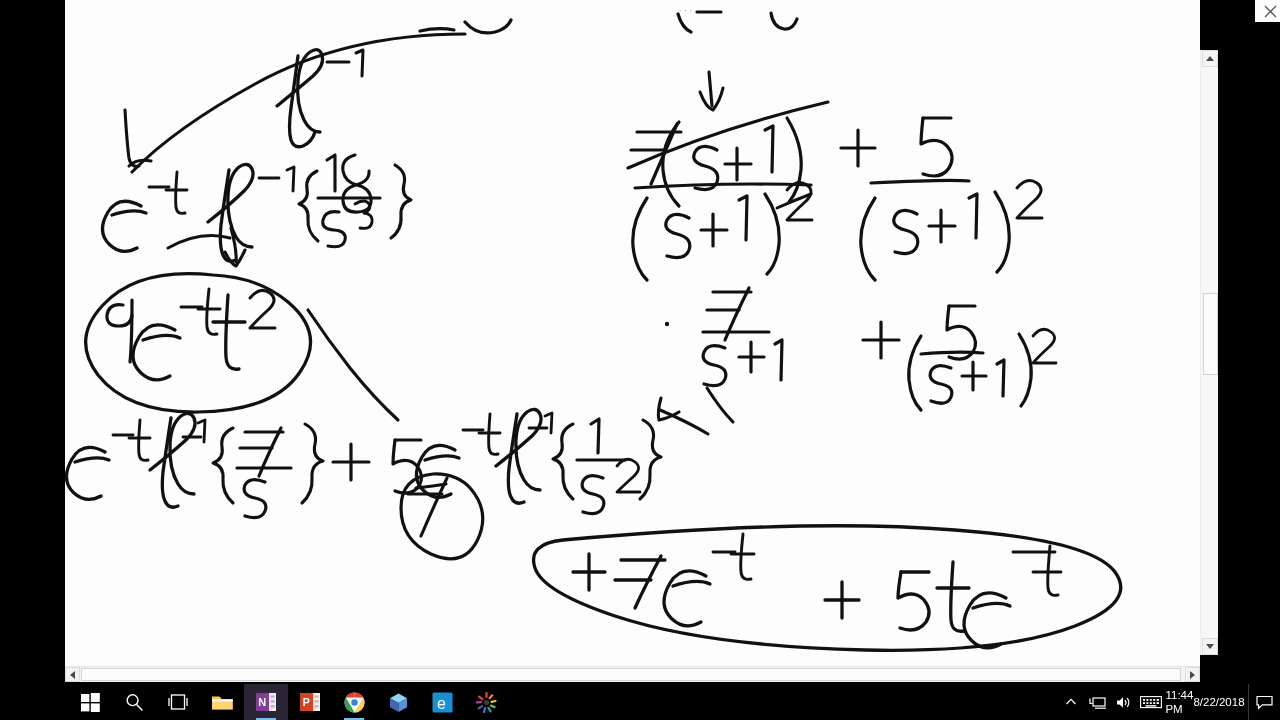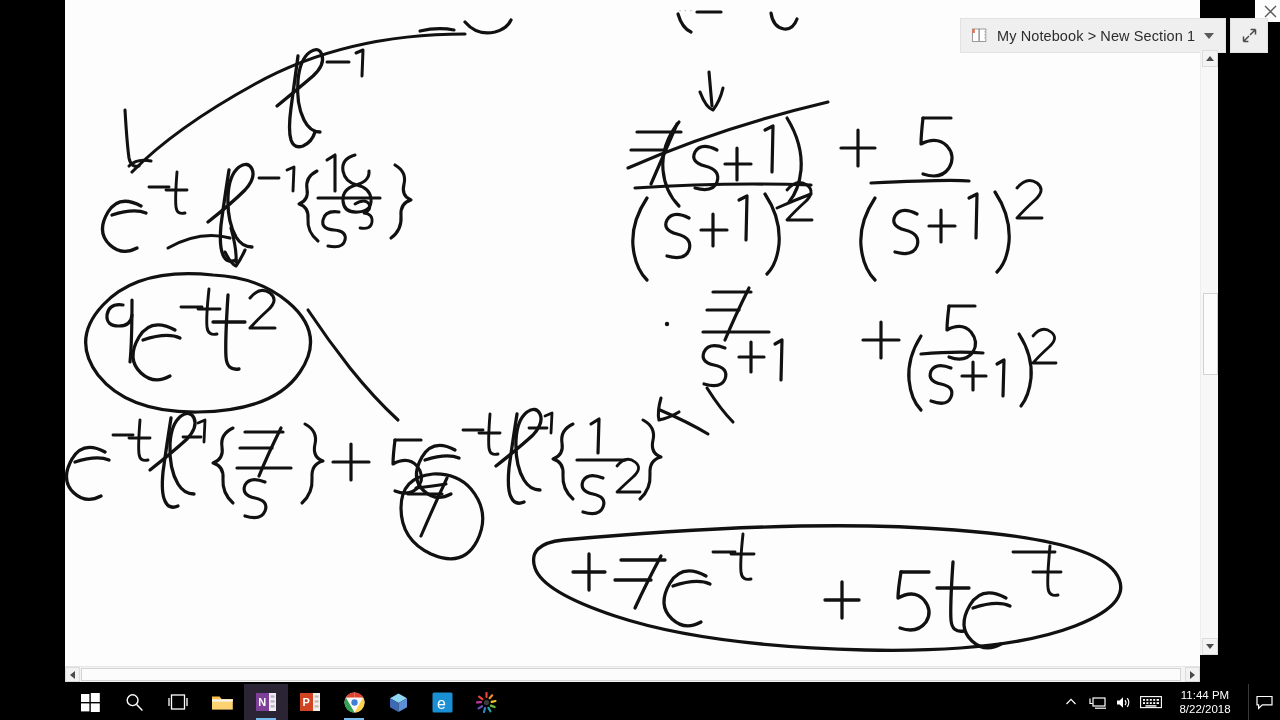--- a/index.html
+++ b/index.html
@@ -98,21 +98,21 @@
   }
   #tray {
     position: absolute; right: 0; top: 0; height: 36px;
     display: flex; align-items: center;
   }
   .tray-ico {
     width: 26px; height: 36px; display: flex; align-items: center;
     justify-content: center; cursor: pointer;
   }
   #clock {
-    display: flex; flex-direction: column; align-items: center;
+    display: flex; flex-direction: row; align-items: center;
     justify-content: center; color: #fff; font-size: 11.5px;
     line-height: 14px; width: 78px; height: 36px; cursor: pointer;
   }
   #action-center {
     width: 32px; height: 36px; display: flex; align-items: center;
     justify-content: center; cursor: pointer;
     border-left: 1px solid #3a3a3a; margin-left: 4px;
   }
   .ellipsis-mark {
     position: absolute; left: 613px; top: 2px; color: #b9b9b9;
@@ -364,42 +364,20 @@
         <path d="M968 572 h28" stroke-width="2.9"></path>
       </g>
     </svg>
 
     <div id="close-button">
       <svg width="13" height="13" viewBox="0 0 13 13">
         <path d="M1 1 L12 12 M12 1 L1 12" stroke="#5a5a5a" stroke-width="1.4" fill="none"></path>
       </svg>
     </div>
 
-    <div id="breadcrumb-bar">
-      <div id="breadcrumb">
-        <span class="nb-icon">
-          <svg width="17" height="17" viewBox="0 0 17 17">
-            <rect x="1.5" y="2" width="6.4" height="12.5" fill="#ffffff" stroke="#9a9a9a" stroke-width="1"></rect>
-            <rect x="8.4" y="2" width="6.4" height="12.5" fill="#ffffff" stroke="#9a9a9a" stroke-width="1"></rect>
-            <rect x="1.5" y="2" width="2.3" height="4" fill="#e8704a"></rect>
-            <rect x="13.3" y="4" width="1.6" height="1.5" fill="#bdbdbd"></rect>
-            <rect x="13.3" y="7" width="1.6" height="1.5" fill="#bdbdbd"></rect>
-            <rect x="13.3" y="10" width="1.6" height="1.5" fill="#bdbdbd"></rect>
-          </svg>
-        </span>
-        <span id="breadcrumb-text">My Notebook &gt; New Section 1</span>
-        <span class="chev"></span>
-      </div>
-      <div id="expand-button">
-        <svg width="15" height="15" viewBox="0 0 15 15">
-          <path d="M13.5 1.5 L8 7 M13.5 1.5 L8.6 1.5 M13.5 1.5 L13.5 6.4
-                   M1.5 13.5 L7 8 M1.5 13.5 L6.4 13.5 M1.5 13.5 L1.5 8.6" stroke="#4a4a4a" stroke-width="1.5" fill="none"></path>
-        </svg>
-      </div>
-    </div>
   </div>
 
   <div id="vscroll">
     <div class="sb-btn" style="top:0">
       <span class="tri" style="border-left:4px solid transparent;border-right:4px solid transparent;border-bottom:5px solid #4a4a4a"></span>
     </div>
     <div id="vscroll-thumb"></div>
     <div class="sb-btn" style="top:588px">
       <span class="tri" style="border-left:4px solid transparent;border-right:4px solid transparent;border-top:5px solid #4a4a4a"></span>
     </div>

